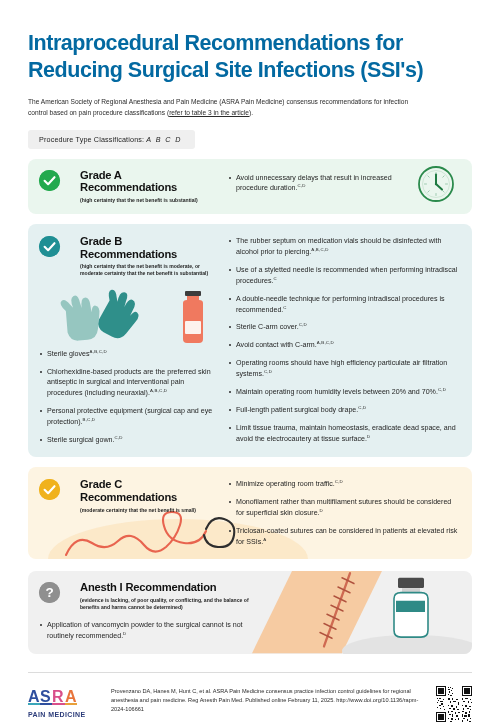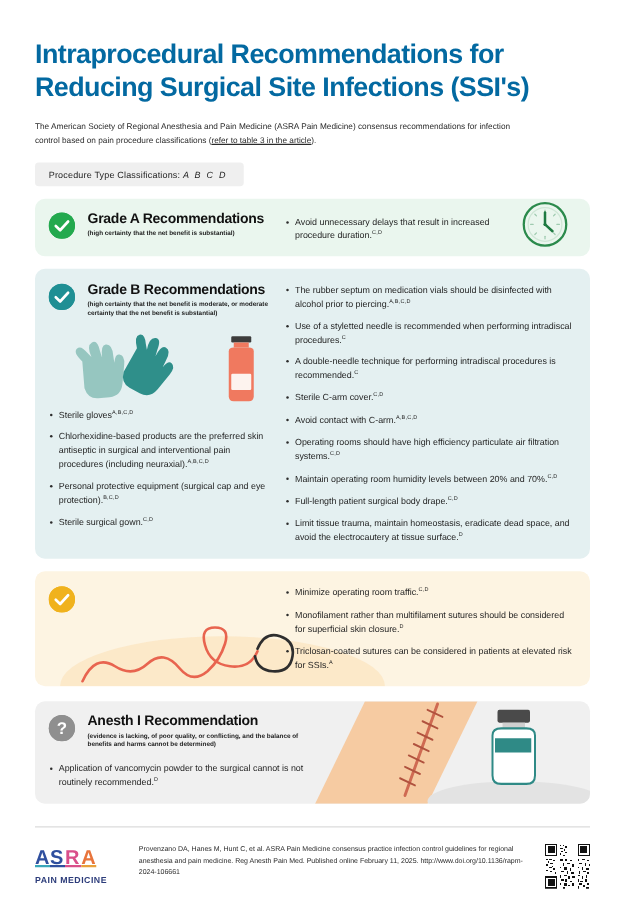--- a/index.html
+++ b/index.html
@@ -39,21 +39,21 @@
   .card-inner { position: relative; z-index: 3; display: flex; padding: 11px 12px 11px 11px; }
   .card.a   { background: #eaf6ee; }
   .card.b   { background: #e4f0f1; }
   .card.c   { background: #fdf4e2; }
   .card.i   { background: #f0f0f0; }
 
   
   .col-left  { width: 185px; flex: 0 0 185px; padding-right: 6px; }
   .col-right { flex: 1 1 auto; padding-left: 4px; }
 
-  .grade-head { display: flex; align-items: flex-start; gap: 10px; }
+  .grade-head { display: flex; align-items: flex-start; gap: 20px; }
   .badge {
     width: 21px; height: 21px; flex: 0 0 21px; border-radius: 50%;
     display: flex; align-items: center; justify-content: center;
     margin-top: 1px;
   }
   .badge.green { background: #23a94e; }
   .badge.teal  { background: #1f8f94; }
   .badge.amber { background: #f0b21d; }
   .badge.grey  { background: #8f8f8f; }
   .badge svg { display: block; }
@@ -223,20 +223,24 @@
       <path d="M178 32 q6 -14 18 -10 q12 4 10 16 q-2 13 -16 12 q-12 -1 -14 -12" fill="none" stroke="#2e2e2e" stroke-width="2.1" stroke-linecap="round"></path>
     </svg>
     <div class="card-inner">
       <div class="col-left">
         <div class="grade-head">
           <div class="badge amber">
             <svg width="21" height="21" viewBox="0 0 21 21">
               <circle cx="10.5" cy="10.5" r="10.5" fill="#f0b21d"></circle>
               <path d="M5.6 10.8 L9.1 14.2 L15.5 7.2" fill="none" stroke="#ffffff" stroke-width="2.1" stroke-linecap="round" stroke-linejoin="round"></path>
             </svg>
+          </div>
+          <div>
+            <div class="grade-title">Grade C Recommendations</div>
+            <div class="grade-sub">(moderate certainty that the net benefit is small)</div>
           </div>
         </div>
       </div>
       <div class="col-right" style="padding-top:1px;">
         <ul class="bul">
           <li><span>Minimize operating room traffic.</span><sup>C,D</sup></li>
           <li><span>Monofilament rather than multifilament sutures should be considered for superficial skin closure.</span><sup>D</sup></li>
           <li><span>Triclosan-coated sutures can be considered in patients at elevated risk for SSIs.</span><sup>A</sup></li>
         </ul>
       </div>

